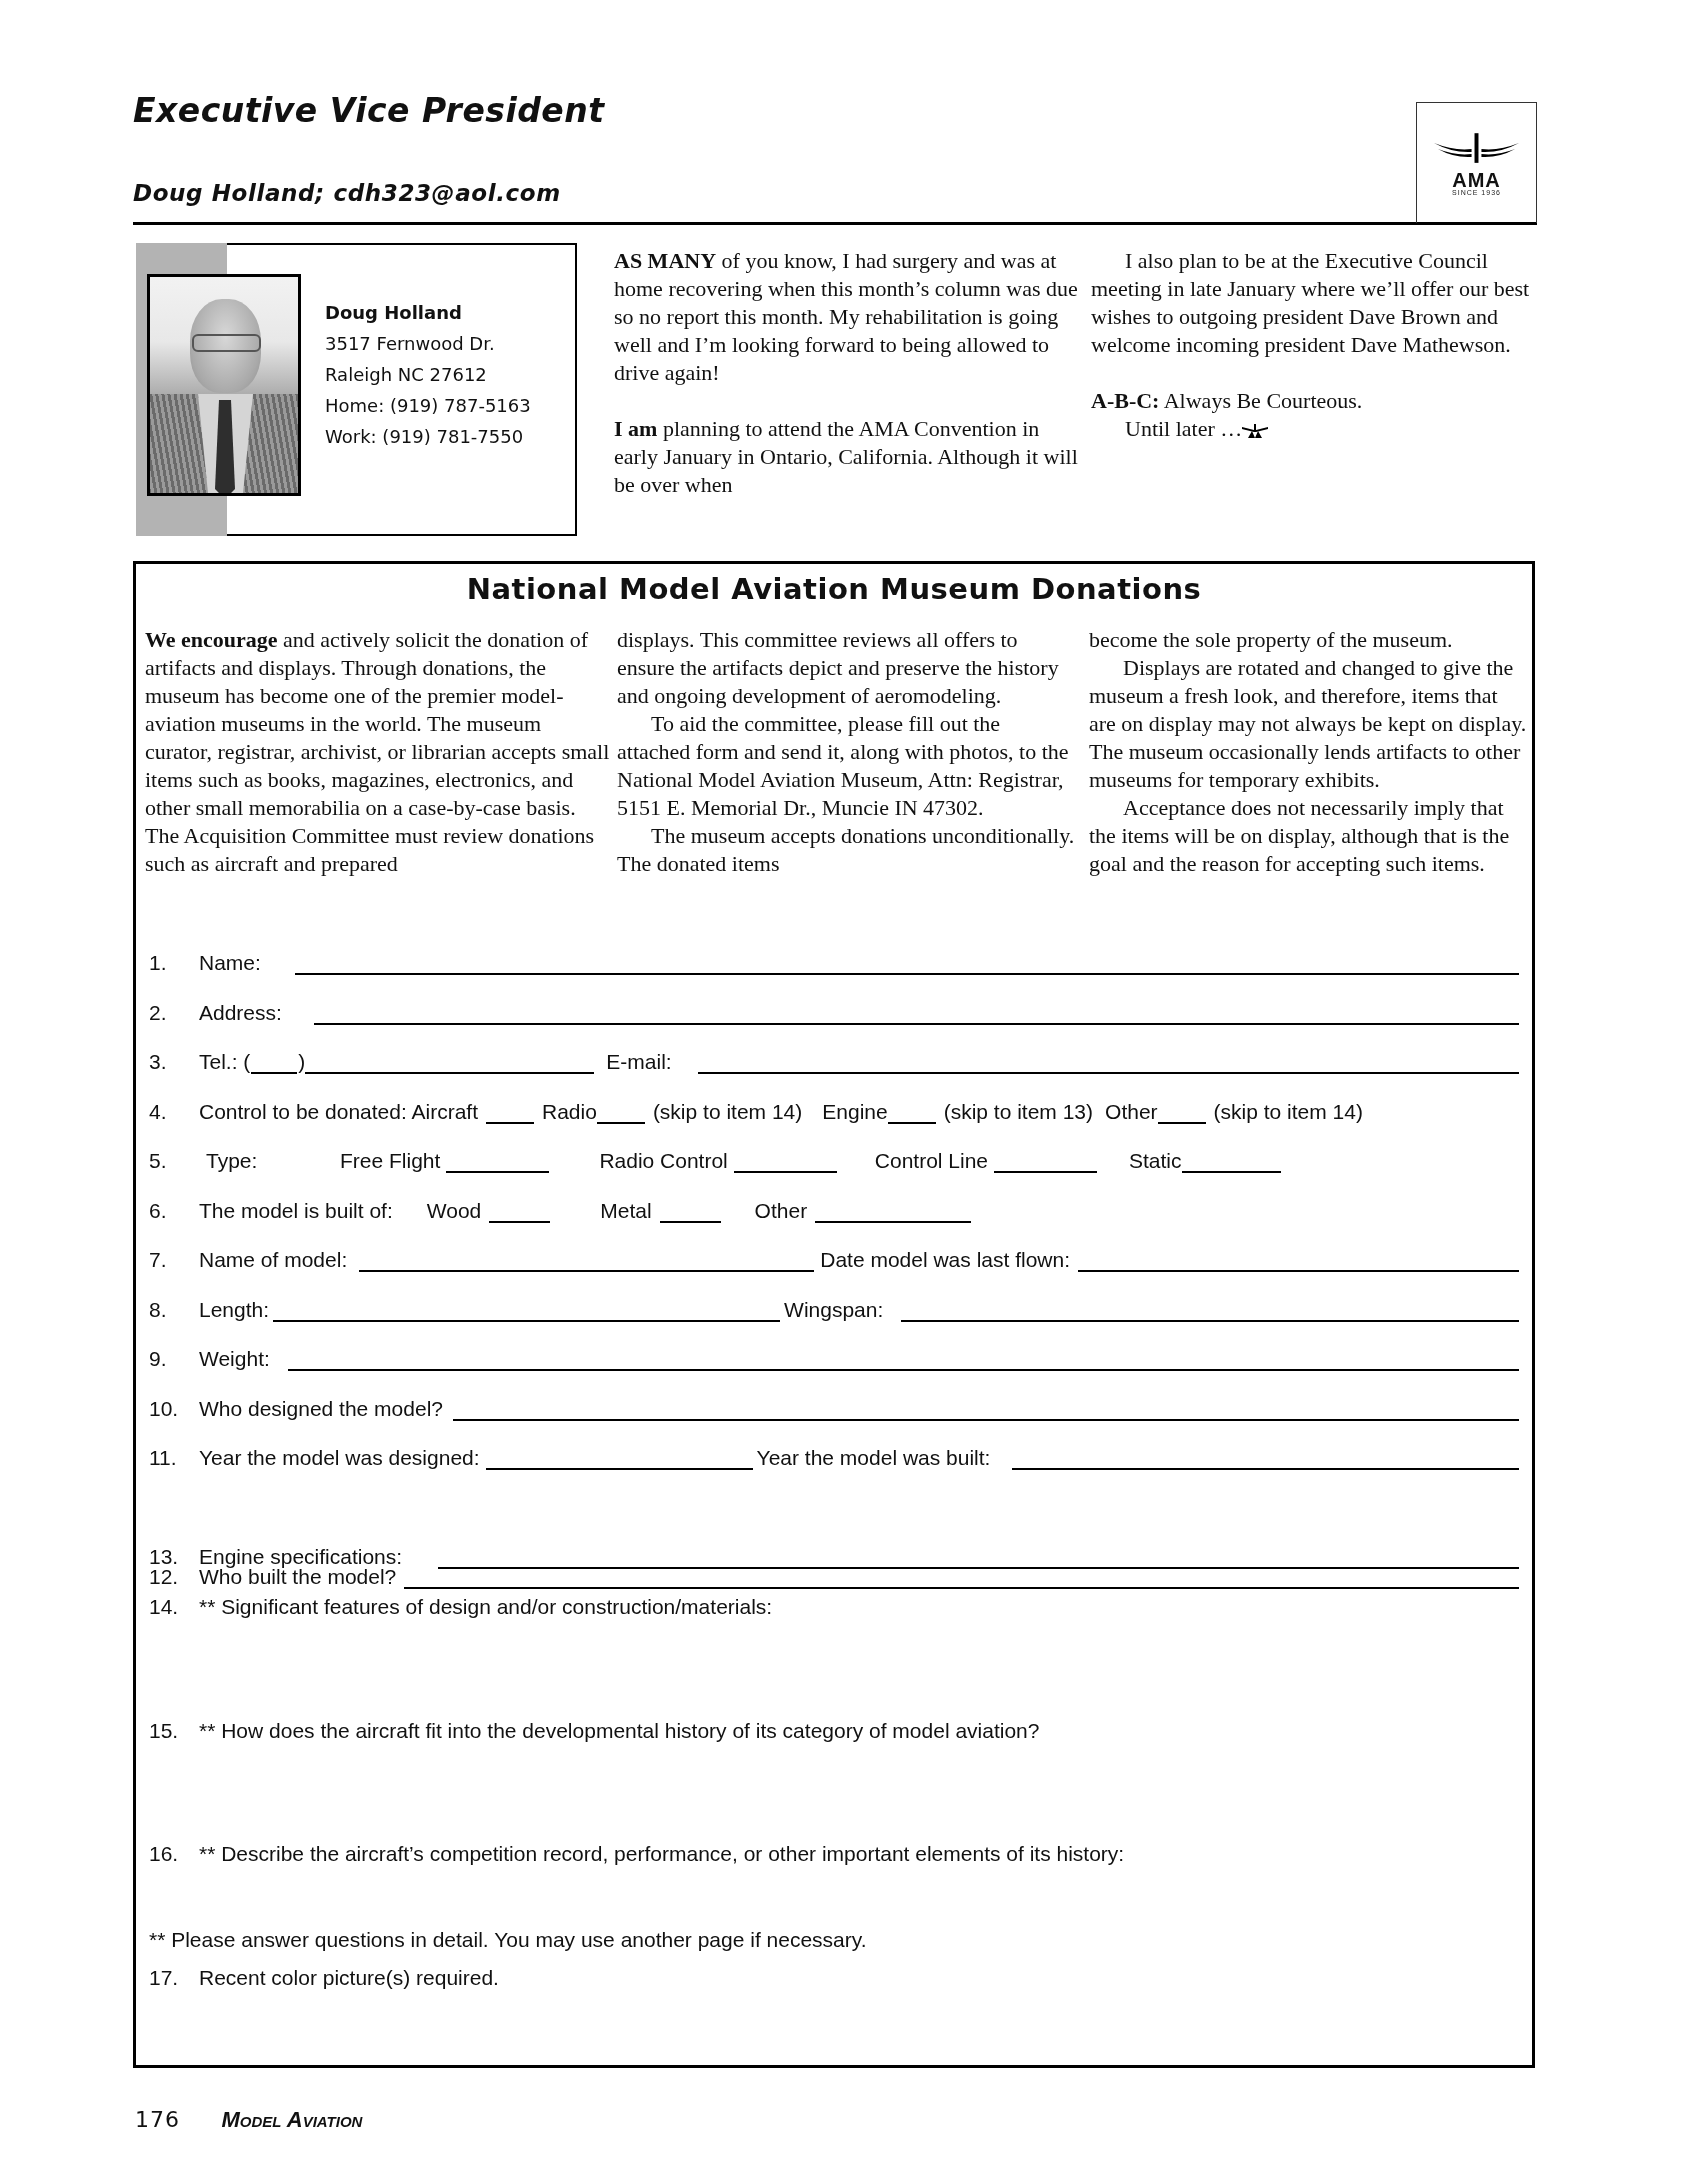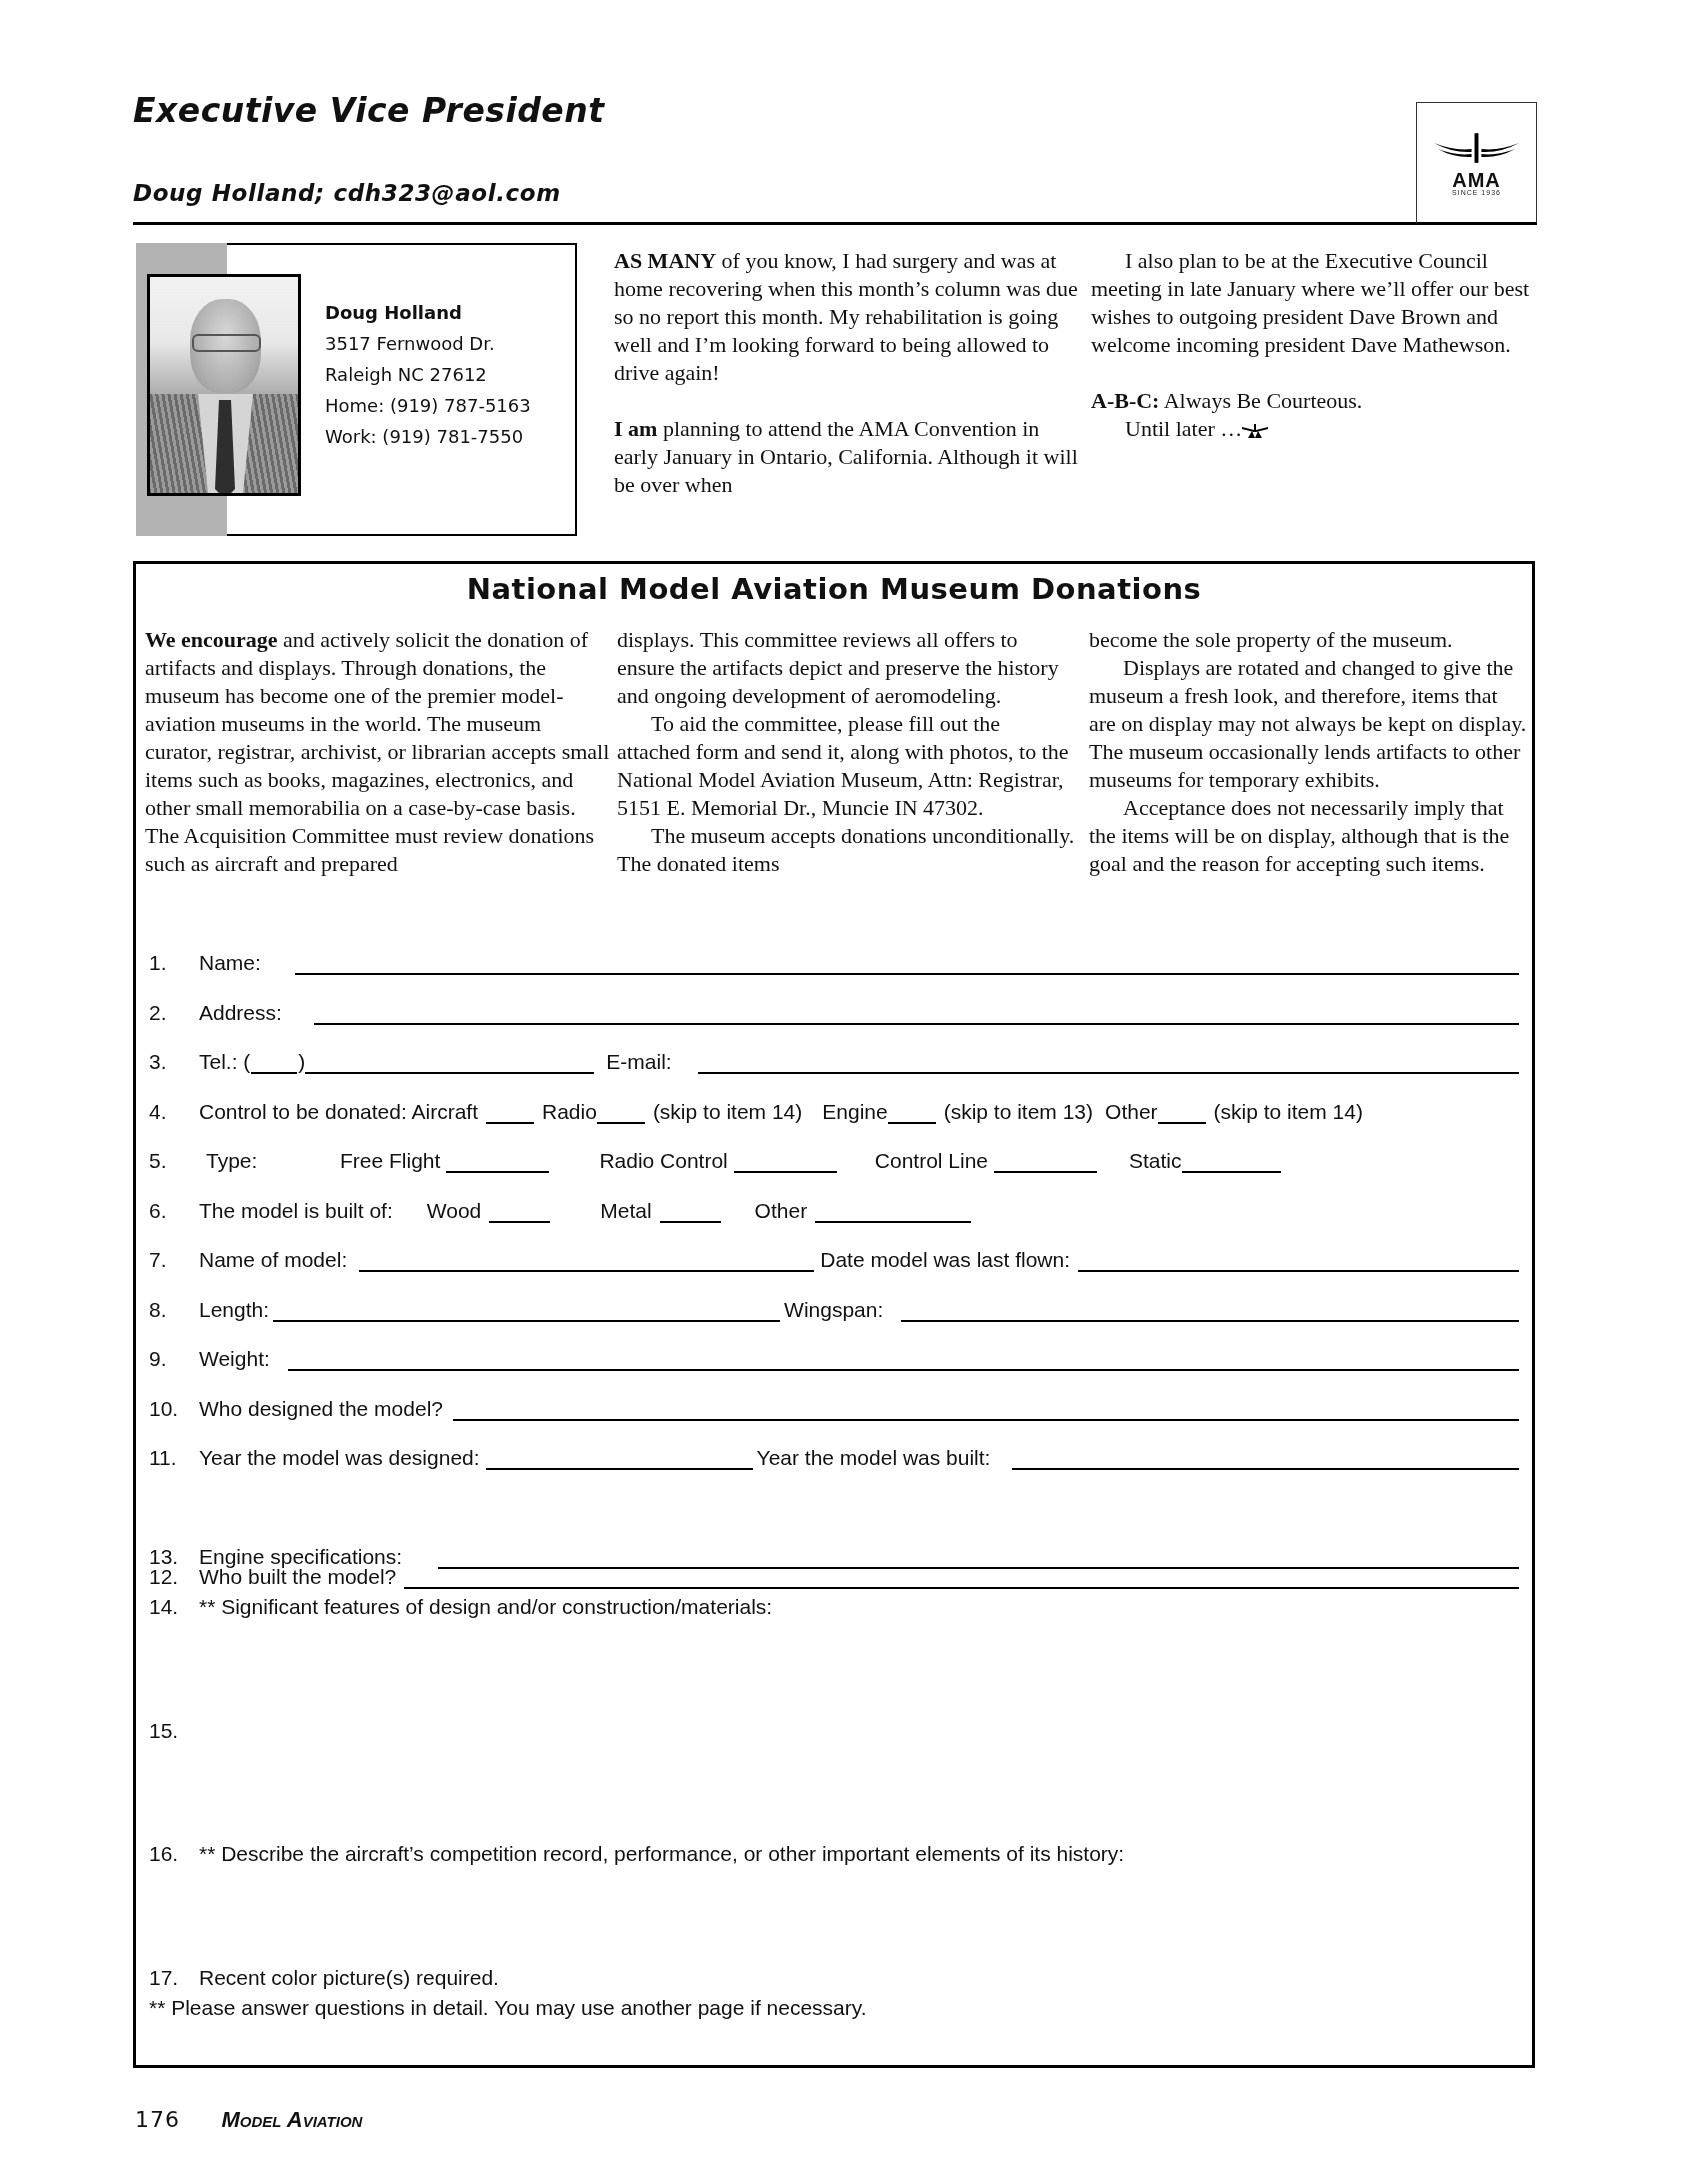--- a/index.html
+++ b/index.html
@@ -233,35 +233,36 @@
 </div>
 
 <div class="form-row" style="top:1589px">
   <span class="num">14.</span>
   <span>** Significant features of design and/or construction/materials:</span>
 </div>
 <div class="abs" style="left:198px;top:1624px;width:1317px;height:89px"></div>
 
 <div class="form-row" style="top:1713px">
   <span class="num">15.</span>
+  <span>** How does the aircraft fit into the developmental history of its category of model aviation?</span>
 </div>
 <div class="abs" style="left:198px;top:1747px;width:1317px;height:89px"></div>
 
 <div class="form-row" style="top:1836px">
   <span class="num">16.</span>
   <span>** Describe the aircraft’s competition record, performance, or other important elements of its history:</span>
 </div>
 <div class="abs" style="left:198px;top:1871px;width:1317px;height:89px"></div>
 
 <div class="form-row" style="top:1960px">
   <span class="num">17.</span>
   <span>Recent color picture(s) required.</span>
 </div>
 
-<div class="form-row" style="top:1990px">
+<div class="form-row" style="top:1922px">
   <span>** Please answer questions in detail. You may use another page if necessary.</span>
 </div>
 
 <div class="abs footer">
   <span class="pg">176</span>
   <span class="mag">Model Aviation</span>
 </div>
 
 
 </body></html>

